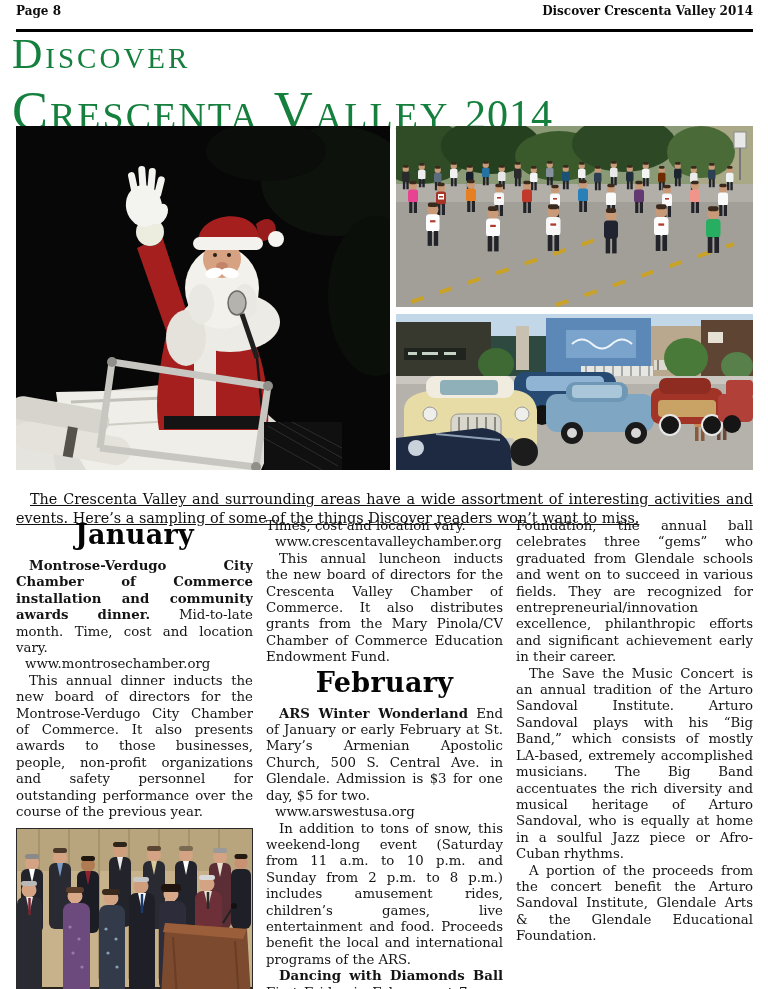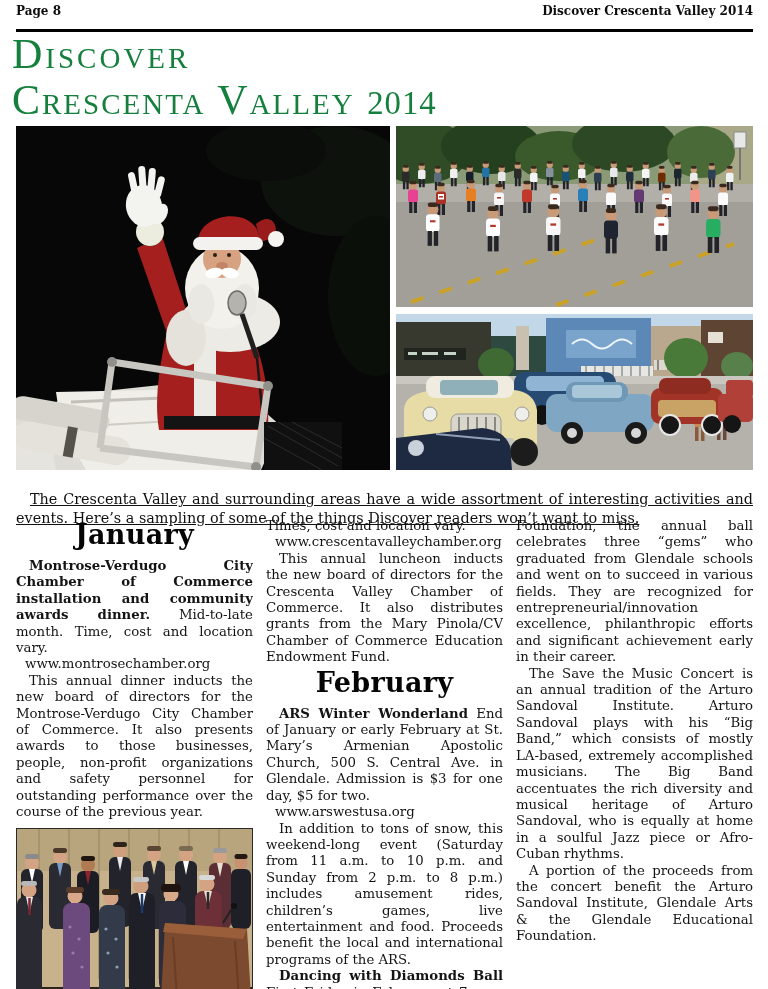--- a/index.html
+++ b/index.html
@@ -12,21 +12,21 @@
   .header-row {
     position:absolute; left:16px; right:15px; top:4px;
     display:flex; justify-content:space-between;
     font-size:12px; font-weight:bold; color:#0e0e0e;
   }
   .header-rule { position:absolute; left:16px; right:15px; top:29px; height:3px; background:#000; }
 
   
   .masthead { position:absolute; left:12px; top:34px; color:#15803d; font-family:Liberation Serif, serif; }
   .masthead .line1 { font-variant:small-caps; font-size:42px; line-height:40px; letter-spacing:3px; }
-  .masthead .line2 { font-variant:small-caps; font-size:42px; line-height:50px; letter-spacing:2px; margin-top:1px; }
+  .masthead .line2 { font-variant:small-caps; font-size:54px; line-height:50px; letter-spacing:2px; margin-top:12px; }
   .masthead .year { font-variant:normal; font-size:0.78em; letter-spacing:1px; }
 
   
   .photo { position:absolute; overflow:hidden; background:#ddd; }
   .photo svg { display:block; width:100%; height:100%; }
   #photo-santa   { left:16px;  top:126px; width:374px; height:344px; }
   #photo-runners { left:396px; top:126px; width:357px; height:181px; }
   #photo-cars    { left:396px; top:314px; width:357px; height:156px; }
 
   .intro-caption {

